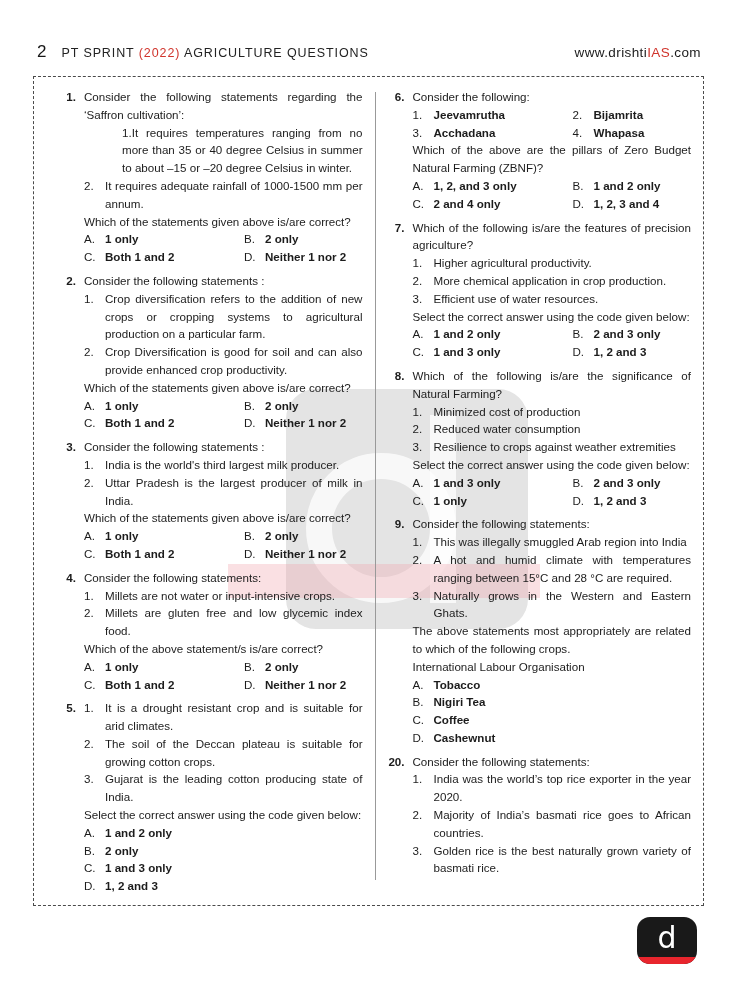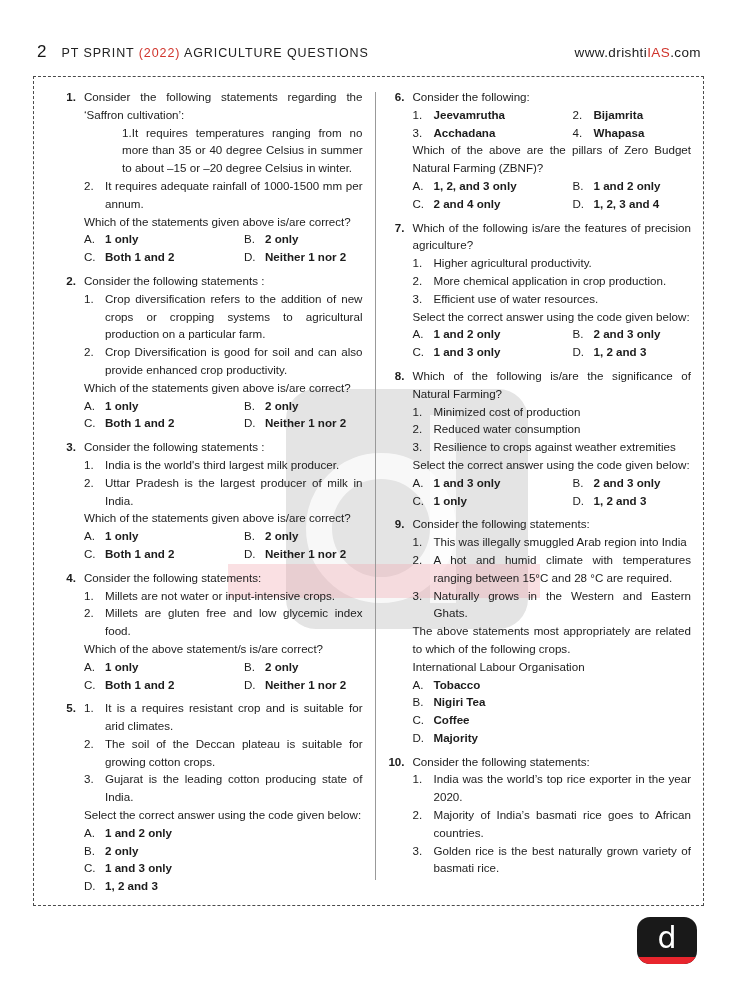--- a/index.html
+++ b/index.html
@@ -231,21 +231,21 @@
                 <span class="opt-text">Neither 1 nor 2</span>
               </div>
             </div>
           </div>
         </div>
         <div class="question">
           <div class="q-num">5.</div>
           <div class="q-body">
             <div class="st-row">
               <span class="st-marker">1.</span>
-              <span class="st-text">It is a requires resistant crop and is suitable for arid climates.</span>
+              <span class="st-text">It is a drought resistant crop and is suitable for arid climates.</span>
             </div>
             <div class="st-row">
               <span class="st-marker">2.</span>
               <span class="st-text">The soil of the Deccan plateau is suitable for growing cotton crops.</span>
             </div>
             <div class="st-row">
               <span class="st-marker">3.</span>
               <span class="st-text">Gujarat is the leading cotton producing state of India.</span>
             </div>
             <p class="q-line">Select the correct answer using the code given below:</p>
@@ -415,27 +415,27 @@
               <div class="opt">
                 <span class="opt-label">B.</span>
                 <span class="opt-text">Nigiri Tea</span>
               </div>
               <div class="opt">
                 <span class="opt-label">C.</span>
                 <span class="opt-text">Coffee</span>
               </div>
               <div class="opt">
                 <span class="opt-label">D.</span>
-                <span class="opt-text">Majority</span>
-              </div>
-            </div>
-          </div>
-        </div>
-        <div class="question">
-          <div class="q-num">10.</div>
+                <span class="opt-text">Cashewnut</span>
+              </div>
+            </div>
+          </div>
+        </div>
+        <div class="question">
+          <div class="q-num">20.</div>
           <div class="q-body">
             <p class="q-intro">Consider the following statements:</p>
             <div class="st-row">
               <span class="st-marker">1.</span>
               <span class="st-text">India was the world’s top rice exporter in  the year 2020.</span>
             </div>
             <div class="st-row">
               <span class="st-marker">2.</span>
               <span class="st-text">Majority of India’s basmati rice goes to African countries.</span>
             </div>

